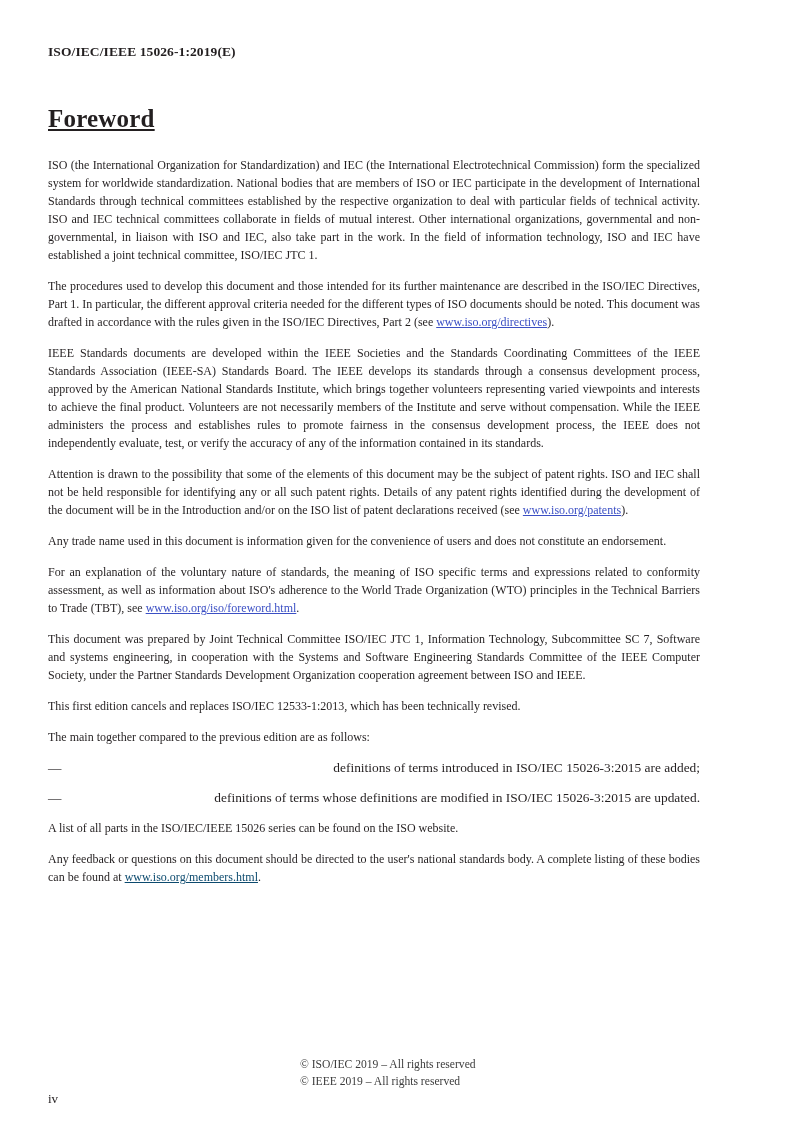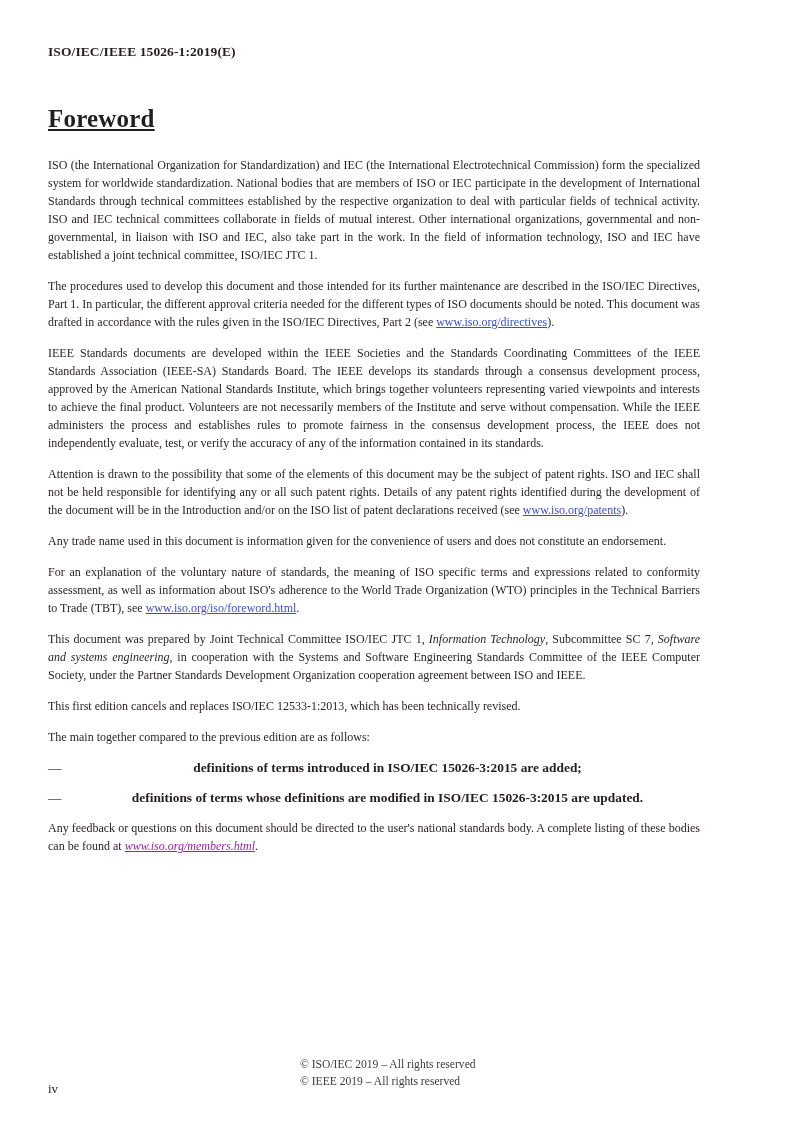--- a/index.html
+++ b/index.html
@@ -72,45 +72,43 @@
     display: flex;
     align-items: flex-start;
   }
   .dash-item .dash {
     width: 27px;
     flex: 0 0 27px;
     white-space: nowrap;
   }
   .dash-item .dash-text {
     flex: 1 1 auto;
-    text-align: center;
-    font-weight: bold;
+    text-align: right;
   }
 
   a.link, .link {
     color: #3b4fc4;
     text-decoration: underline;
     text-underline-offset: 1px;
   }
 
   .ital {
-    font-style: italic;
   }
 
   .footer {
     position: absolute;
     left: 0;
     top: 1055px;
     width: 793px;
     height: 60px;
   }
   .footer-page {
     position: absolute;
     left: 48px;
-    top: 26px;
+    top: 36px;
     font-size: 13px;
     color: #231f20;
   }
   .footer-copy {
     position: absolute;
     right: 93px;
     top: 2px;
     width: 400px;
     text-align: left;
     font-size: 11.6px;
@@ -153,22 +151,23 @@
     <div class="dash-item">
       <span class="dash">—</span>
       <span class="dash-text">definitions of terms introduced in ISO/IEC 15026-3:2015 are added;</span>
     </div>
 
     <div class="dash-item">
       <span class="dash">—</span>
       <span class="dash-text">definitions of terms whose definitions are modified in ISO/IEC 15026-3:2015 are updated.</span>
     </div>
 
+    <p class="para"><span>A list of all parts in the ISO/IEC/IEEE 15026 series can be found on the ISO website.</span></p>
 
-    <p class="para"><span>Any feedback or questions on this document should be directed to the user's national standards body. A complete listing of these bodies can be found at </span><a class="link" href="#" style="color: #a21caf; font-style: italic;">www.iso.org/members.html</a><span>.</span></p>
+    <p class="para"><span>Any feedback or questions on this document should be directed to the user's national standards body. A complete listing of these bodies can be found at </span><a class="link" href="#" style="color: #0c4a6e;">www.iso.org/members.html</a><span>.</span></p>
 
   </div>
 
   <div class="footer">
     <div class="footer-page">iv</div>
     <div class="footer-copy">
       <div>© ISO/IEC 2019 – All rights reserved</div>
       <div>© IEEE 2019 – All rights reserved</div>
     </div>
   </div>

